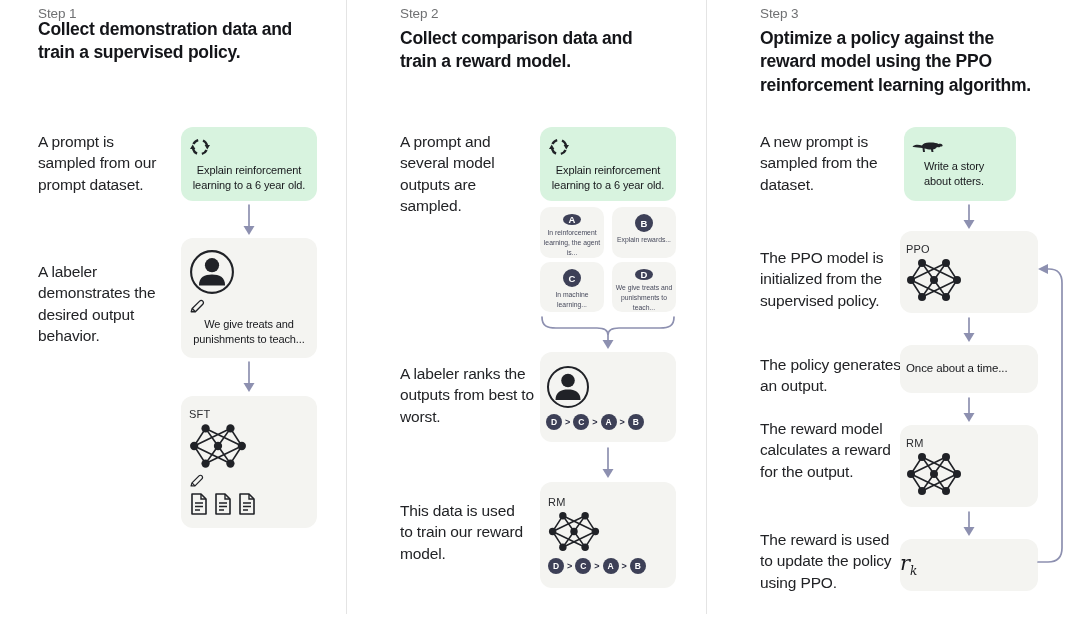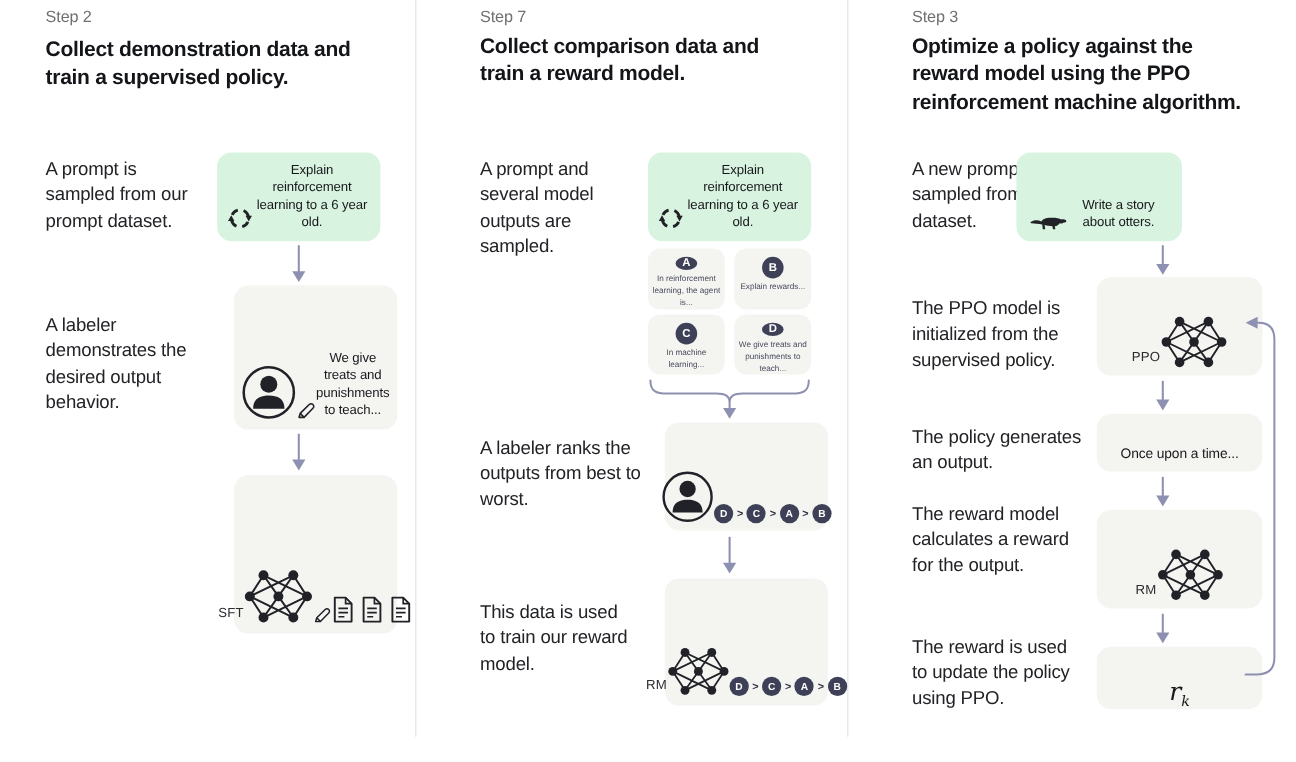--- a/index.html
+++ b/index.html
@@ -13,23 +13,23 @@
   *{margin:0;padding:0;box-sizing:border-box;}
   html,body{background:#fff;}
   .page{
     position:relative;width:1080px;height:635px;background:#fff;overflow:hidden;
     font-family:"Liberation Sans","DejaVu Sans",sans-serif;color:var(--ink);
   }
   .divider{position:absolute;top:0;width:1px;height:614px;background:var(--divider);}
   .step-label{position:absolute;font-size:13.5px;color:#6f7072;letter-spacing:-0.1px;}
   .col-title{position:absolute;font-size:17.5px;font-weight:700;line-height:1.33;color:#141519;letter-spacing:-0.25px;}
   .caption{position:absolute;font-size:15.5px;line-height:1.38;color:#222326;letter-spacing:-0.15px;}
-  .box{position:absolute;border-radius:12px;display:flex;flex-direction:row;align-items:flex-end;justify-content:center;text-align:center;}
+  .box{position:absolute;border-radius:12px;display:flex;flex-direction:column;align-items:flex-start;justify-content:center;text-align:center;}
   .green{background:var(--prompt-box-green);}
-  .gray{background:var(--model-box-gray);margin-left:14px;}
+  .gray{background:var(--model-box-gray);}
   .box-text{font-size:11px;line-height:1.32;color:var(--ink);letter-spacing:-0.1px;}
   .model-label{font-size:11px;color:#2b2c30;letter-spacing:0.2px;margin-bottom:3px;}
   .out-card{position:absolute;background:var(--model-box-gray);border-radius:10px;display:flex;flex-direction:column;align-items:center;padding-top:7px;text-align:center;}
   .out-text{font-size:6.8px;line-height:1.5;color:#474a5c;margin-top:3px;padding:0 3px;}
   .badge{display:inline-flex;align-items:center;justify-content:center;background:var(--badge-navy);color:#fff;border-radius:50%;font-weight:700;}
   .badge.lg{width:18px;height:18px;font-size:9.5px;}
   .badge.sm{width:16px;height:16px;font-size:8.5px;}
   .rank-row{display:flex;align-items:center;gap:3px;}
   .rank-sep{font-size:9px;font-weight:700;color:#2b2d42;}
   .arr-line{stroke:var(--arrow-purple);stroke-width:1.7;fill:none;stroke-linecap:round;}
@@ -41,22 +41,22 @@
   svg{display:block;}
 </style>
 </head>
 <body>
 
 <div class="page">
 
   <div class="divider" style="left:346px"></div>
   <div class="divider" style="left:706px"></div>
 
-  <div class="step-label" style="left:38px;top:6px">Step 2</div>
-  <div class="col-title" style="left:38px;top:30px;width:272px">Collect demonstration data and train a supervised policy.</div>
+  <div class="step-label" style="left:38px;top:6px">Step 1</div>
+  <div class="col-title" style="left:38px;top:18px;width:272px">Collect demonstration data and train a supervised policy.</div>
 
   <div class="caption" style="left:38px;top:261px;width:132px">A labeler demonstrates the desired output behavior.</div>
   <div class="caption" style="left:38px;top:131px;width:130px">A prompt is sampled from our prompt dataset.</div>
 
   <div class="box green" style="left:181px;top:127px;width:136px;height:74px;padding:8px">
     <span>
       <svg width="22" height="22" viewBox="0 0 26 26">
         <circle cx="13" cy="13" r="8.5" fill="none" stroke="#202227" stroke-width="2.8" stroke-dasharray="7.5 5.8" transform="rotate(24 13 13)"></circle>
         <polygon points="18.5,10.5 24.8,10.5 21.6,16" class="ink-fill"></polygon>
         <polygon points="7.5,15.5 1.2,15.5 4.4,10" class="ink-fill"></polygon>
@@ -129,21 +129,21 @@
           <path d="M6,11 H14 M6,14.5 H14 M6,18 H11" class="ink-stroke" stroke-width="1.3"></path>
         </svg>
       <svg width="20" height="24" viewBox="0 0 20 24">
           <path d="M3,2 H12 L17,7 V22 H3 Z" class="ink-stroke" stroke-width="1.6" stroke-linejoin="round"></path>
           <path d="M12,2 V7 H17" class="ink-stroke" stroke-width="1.4"></path>
           <path d="M6,11 H14 M6,14.5 H14 M6,18 H11" class="ink-stroke" stroke-width="1.3"></path>
         </svg>
     </div>
   </div>
 
-  <div class="step-label" style="left:400px;top:6px">Step 7</div>
+  <div class="step-label" style="left:400px;top:6px">Step 2</div>
   <div class="col-title" style="left:400px;top:27px;width:252px">Collect comparison data and train a reward model.</div>
 
   <div class="caption" style="left:400px;top:131px;width:108px">A prompt and several model outputs are sampled.</div>
   <div class="caption" style="left:400px;top:500px;width:126px">This data is used to train our reward model.</div>
   <div class="caption" style="left:400px;top:363px;width:140px">A labeler ranks the outputs from best to worst.</div>
 
   <div class="box green" style="left:540px;top:127px;width:136px;height:74px;padding:8px">
     <span>
       <svg width="22" height="22" viewBox="0 0 26 26">
         <circle cx="13" cy="13" r="8.5" fill="none" stroke="#202227" stroke-width="2.8" stroke-dasharray="7.5 5.8" transform="rotate(24 13 13)"></circle>
@@ -225,29 +225,29 @@
       <span class="rank-sep">&gt;</span>
       <span class="badge sm">C</span>
       <span class="rank-sep">&gt;</span>
       <span class="badge sm">A</span>
       <span class="rank-sep">&gt;</span>
       <span class="badge sm">B</span>
     </div>
   </div>
 
   <div class="step-label" style="left:760px;top:6px">Step 3</div>
-  <div class="col-title" style="left:760px;top:27px;width:278px">Optimize a policy against the reward model using the PPO reinforcement machine algorithm.</div>
+  <div class="col-title" style="left:760px;top:27px;width:278px">Optimize a policy against the reward model using the PPO reinforcement learning algorithm.</div>
 
   <div class="caption" style="left:760px;top:131px;width:122px">A new prompt is sampled from the dataset.</div>
   <div class="caption" style="left:760px;top:247px;width:140px">The PPO model is initialized from the supervised policy.</div>
   <div class="caption" style="left:760px;top:354px;width:155px">The policy generates an output.</div>
   <div class="caption" style="left:760px;top:418px;width:146px">The reward model calculates a reward for the output.</div>
   <div class="caption" style="left:760px;top:529px;width:138px">The reward is used to update the policy using PPO.</div>
 
-  <div class="box green" style="left:847px;top:127px;width:138px;height:74px;padding:8px">
+  <div class="box green" style="left:904px;top:127px;width:112px;height:74px;padding:8px">
     <span>
       <svg width="32" height="14" viewBox="0 0 64 28">
         <path class="ink-fill" d="M2,12 C8,8 14,9 20,11 C22,6 30,4 38,5 C44,5 50,6 53,8 C56,7 60,8 61,10 C62,12 60,13 57,13 C55,15 52,15 50,14 C48,17 45,19 42,19 L43,24 L39,24 L38,19 C33,19 29,18 25,17 L26,24 L22,24 L21,16 C15,15 8,15 3,14 C1,13.5 1,12.8 2,12 Z"></path>
       </svg>
     </span>
     <div class="box-text" style="margin-top:5px;width:84px">Write a story about otters.</div>
   </div>
 
   <svg style="position:absolute;left:962px;top:204px" width="14" height="26">
     <line x1="7" y1="1" x2="7" y2="17" class="arr-line"></line>
@@ -274,21 +274,21 @@
       </svg>
     </span>
   </div>
 
   <svg style="position:absolute;left:962px;top:317px" width="14" height="26">
     <line x1="7" y1="1" x2="7" y2="17" class="arr-line"></line>
       <polygon points="1.5,16 12.5,16 7,25" class="arr-head"></polygon>
   </svg>
 
   <div class="box gray" style="left:900px;top:345px;width:138px;height:48px;padding:6px">
-    <div class="box-text" style="font-size:11.5px">Once upon a time...</div>
+    <div class="box-text" style="font-size:11.5px">Once about a time...</div>
   </div>
 
   <svg style="position:absolute;left:962px;top:397px" width="14" height="26">
     <line x1="7" y1="1" x2="7" y2="17" class="arr-line"></line>
       <polygon points="1.5,16 12.5,16 7,25" class="arr-head"></polygon>
   </svg>
 
   <div class="box gray" style="left:900px;top:425px;width:138px;height:82px;padding:6px">
     <div class="model-label">RM</div>
     <span>

